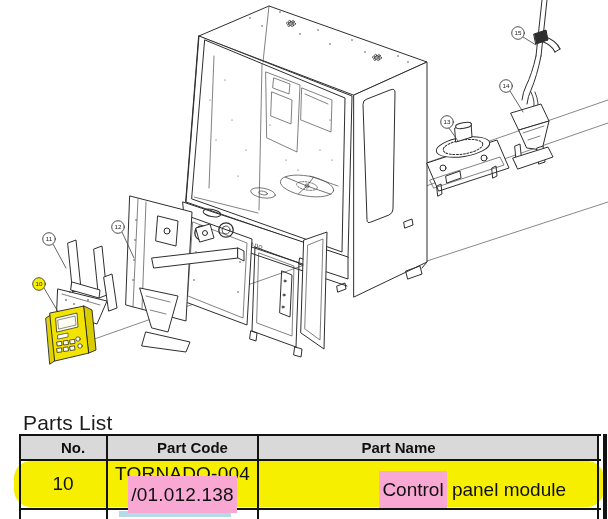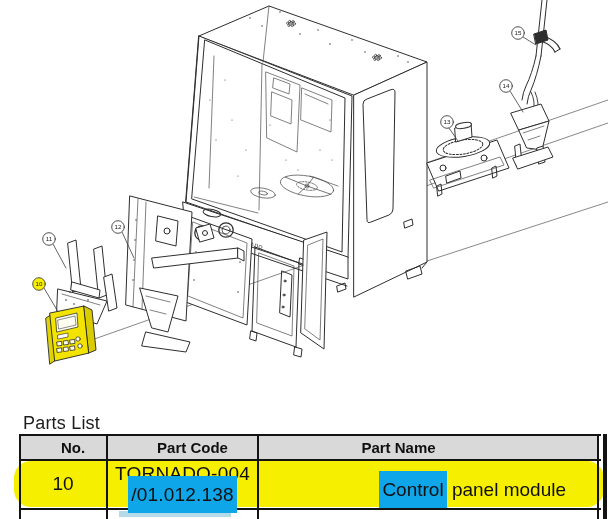--- a/index.html
+++ b/index.html
@@ -4,32 +4,32 @@
 <style>
   html,body{margin:0;padding:0;}
   body{width:608px;height:519px;overflow:hidden;background:#ffffff;
        font-family:"Liberation Sans", sans-serif;}
   .stage{position:relative;width:608px;height:519px;background:#fff;overflow:hidden;}
 
   
   .diagram{position:absolute;left:0;top:0;width:608px;height:400px;}
 
   
-  .pl-title{position:absolute;left:23px;top:412px;font-size:18px;line-height:22px;
+  .pl-title{position:absolute;left:23px;top:412px;font-size:21px;line-height:22px;
             color:#1c1c1c;letter-spacing:.2px;}
   .hl-row{position:absolute;left:14px;top:461px;width:590px;height:46px;
           border-radius:17px;background:#F6EF00;z-index:1;}
   .sel-bar{position:absolute;left:119px;top:511px;width:112px;height:6px;
            background:#B5DAE8;z-index:2;}
   .tline{position:absolute;background:#131313;z-index:3;}
   .hbg{position:absolute;left:21px;top:436px;width:576px;height:23px;background:#D9D9D9;z-index:0;}
   .tcell{position:absolute;z-index:4;color:#101010;text-align:center;}
   .thead{font-weight:bold;font-size:15px;line-height:23px;top:436px;}
   .tdata{font-size:19px;}
-  .hl-green{background:#0ea5e9;padding:8px 3px;}
+  .hl-green{background:#f9a8d4;padding:8px 3px;}
   .code-line{line-height:21px;letter-spacing:.2px;}
 </style>
 </head>
 <body>
 
 <div class="stage">
 
   <svg class="diagram" viewBox="0 0 608 400">
     <g fill="none" stroke="#2e2e2e" stroke-width="1" stroke-linejoin="round" stroke-linecap="round">
 

